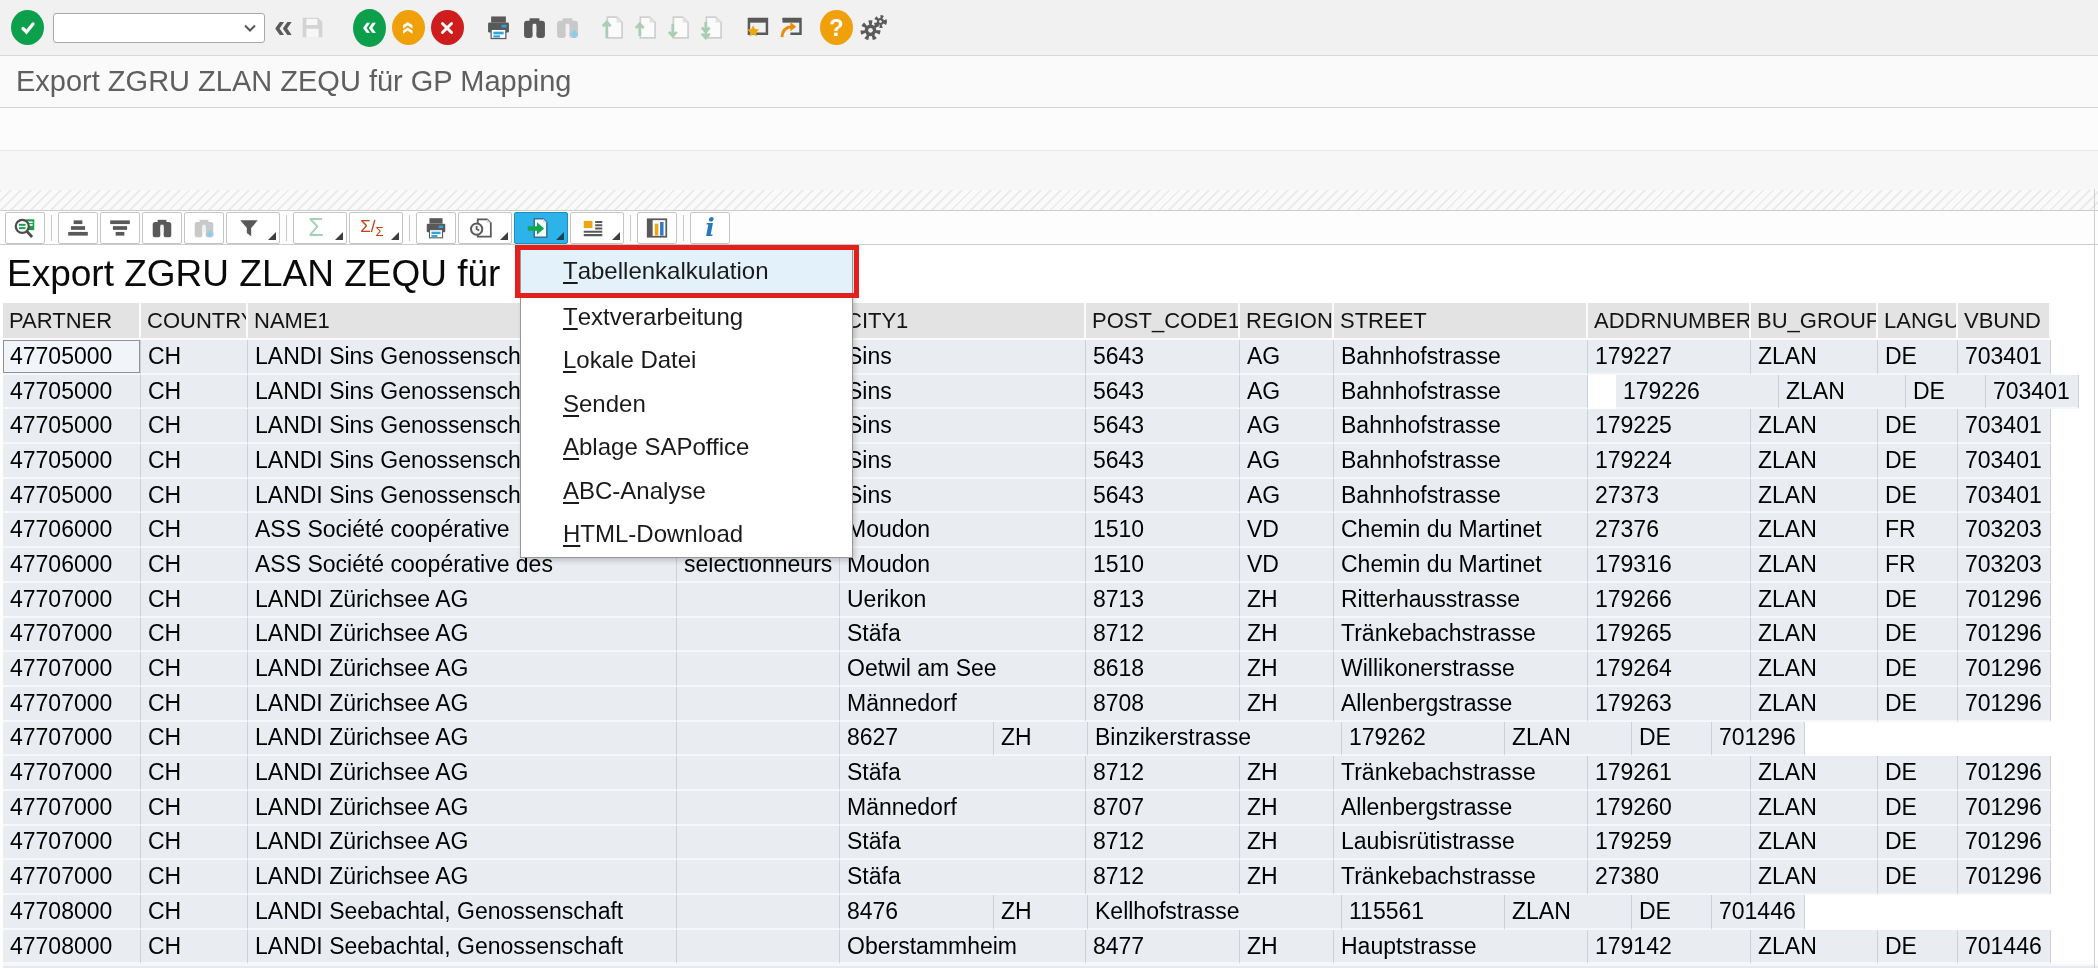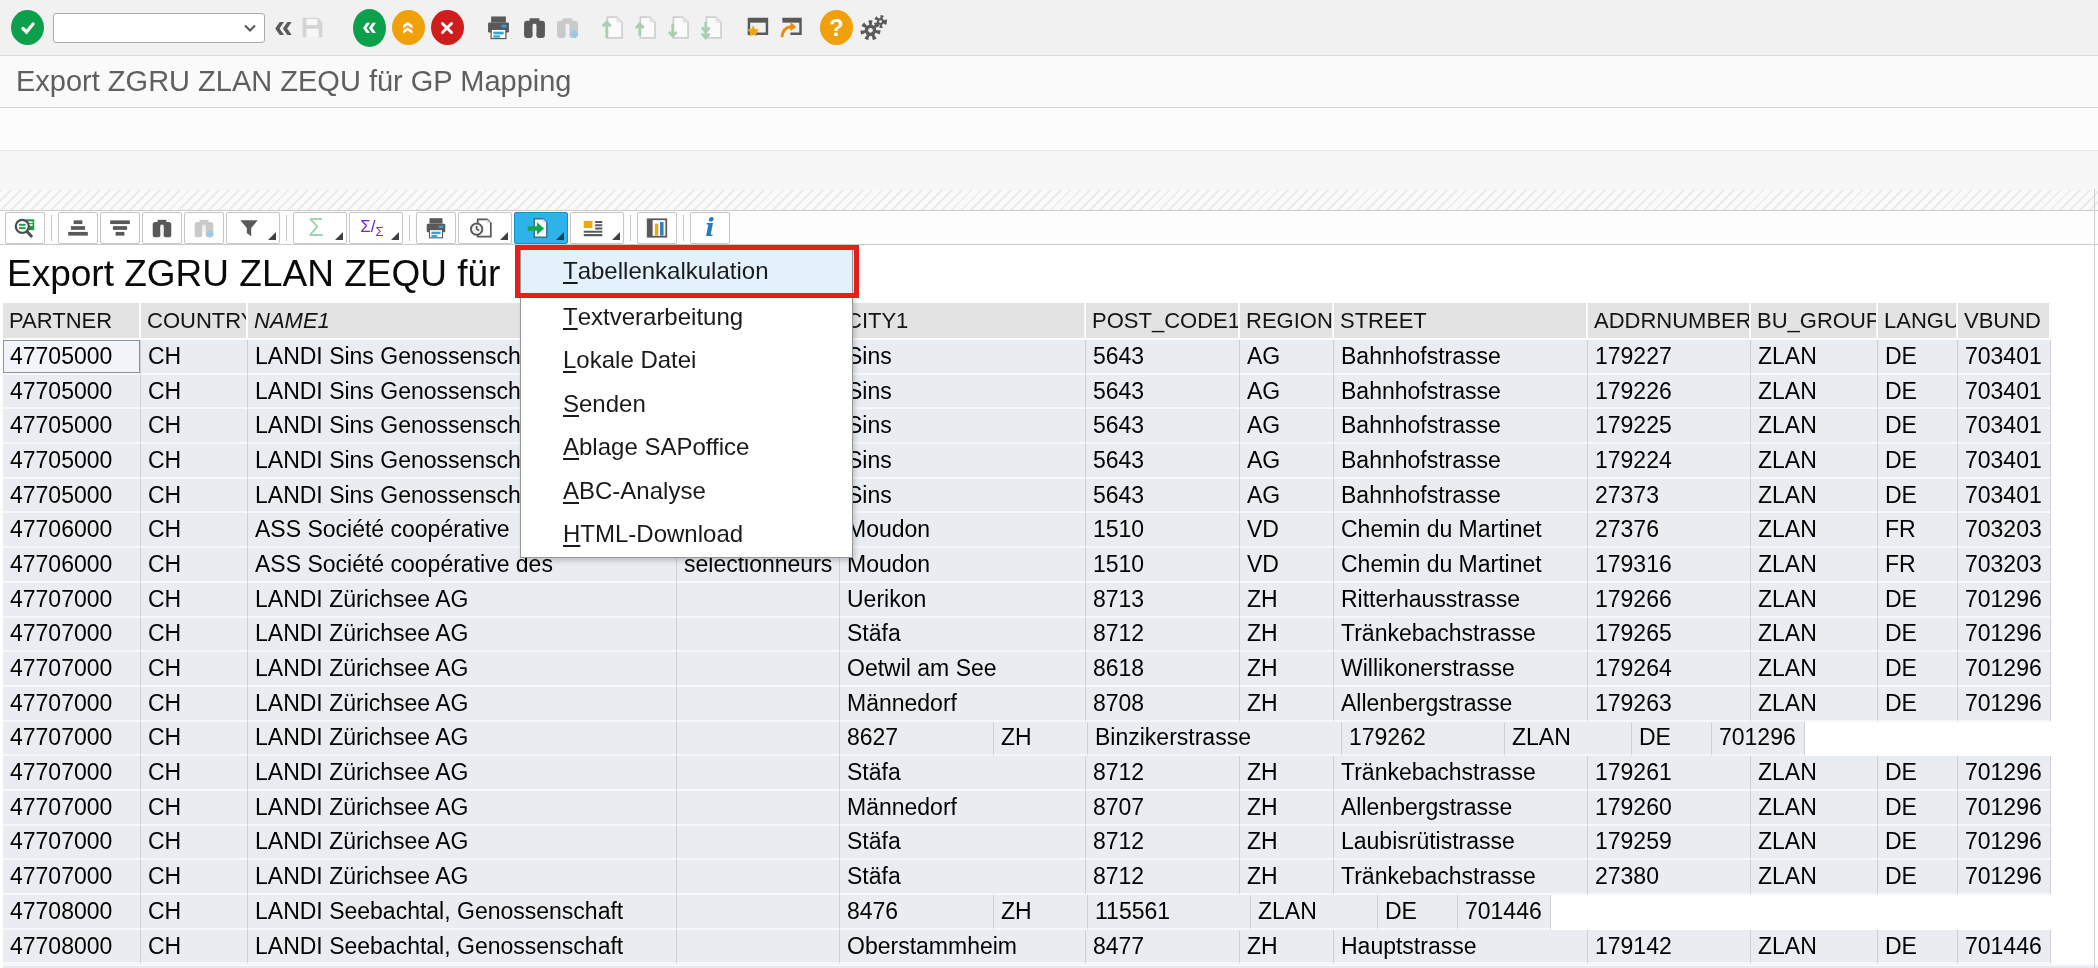--- a/index.html
+++ b/index.html
@@ -40,21 +40,21 @@
   .tbtn{height:32px;width:40px;background:#fff;border:1px solid #c6c6c6;border-radius:2px;
         display:inline-flex;align-items:center;justify-content:center;margin:0 1px;
         position:relative;box-sizing:border-box;}
   .tbtn.menu{width:54px;padding-right:8px;}
   .tbtn.menu::after{content:"";position:absolute;right:3px;bottom:3px;width:0;height:0;
         border-left:8px solid transparent;border-bottom:8px solid #3f3f3f;}
   .tbtn.active{background:#2db3ea;border-color:#1690c2;}
   .tbtn.active::after{border-bottom-color:#16455a;}
   .tsep{width:1px;height:26px;background:#c9c9c9;margin:0 5px;display:inline-block;}
   .sig{font-size:25px;color:#9fd3b4;line-height:1;}
-  .sig2{font-size:17px;color:#6d28d9;line-height:1;}
+  .sig2{font-size:17px;color:#c2410c;line-height:1;}
   .sig2 .sub{font-size:13px;vertical-align:-4px;}
   .info{font-family:"DejaVu Serif",serif;font-style:italic;font-weight:bold;
         font-size:25px;color:#2878be;line-height:1;}
 
   
   .grid-title{height:58px;display:flex;align-items:center;font-size:37px;color:#0a0a0a;
               padding-left:7px;background:#fff;}
 
   
   .table-wrap{margin-left:3px;}
@@ -315,21 +315,21 @@
       <span class="tbtn">
         <span class="info">i</span>
       </span>
     </div>
   <div class="grid-title">Export ZGRU ZLAN ZEQU für</div>
 
   <div class="table-wrap">
     <div class="thead">
         <div class="hcell" style="width: 138px;">PARTNER</div>
         <div class="hcell" style="width: 107px;">COUNTRY</div>
-        <div class="hcell" style="width: 429px; font-style: italic;">NAME1</div>
+        <div class="hcell" style="width: 429px;">NAME1</div>
         <div class="hcell" style="width: 163px;"></div>
         <div class="hcell" style="width: 246px;">CITY1</div>
         <div class="hcell" style="width: 154px;">POST_CODE1</div>
         <div class="hcell" style="width: 94px;">REGION</div>
         <div class="hcell" style="width: 254px;">STREET</div>
         <div class="hcell" style="width: 163px;">ADDRNUMBER</div>
         <div class="hcell" style="width: 127px;">BU_GROUP</div>
         <div class="hcell" style="width: 80px;">LANGU</div>
         <div class="hcell" style="width: 93px;">VBUND</div>
       </div>
@@ -350,21 +350,21 @@
         </div>
         <div class="trow">
           <div class="tcell" style="width: 138px;">47705000</div>
           <div class="tcell" style="width: 107px;">CH</div>
           <div class="tcell" style="width: 429px;">LANDI Sins Genossensch</div>
           <div class="tcell" style="width: 163px;"></div>
           <div class="tcell" style="width: 246px;">Sins</div>
           <div class="tcell" style="width: 154px;">5643</div>
           <div class="tcell" style="width: 94px;">AG</div>
           <div class="tcell" style="width: 254px;">Bahnhofstrasse</div>
-          <div class="tcell" style="width: 163px;">179226</div>
+          <div class="tcell" style="width: 163px; margin-left: 28px;">179226</div>
           <div class="tcell" style="width: 127px;">ZLAN</div>
           <div class="tcell" style="width: 80px;">DE</div>
           <div class="tcell" style="width: 93px;">703401</div>
         </div>
         <div class="trow">
           <div class="tcell" style="width: 138px;">47705000</div>
           <div class="tcell" style="width: 107px;">CH</div>
           <div class="tcell" style="width: 429px;">LANDI Sins Genossensch</div>
           <div class="tcell" style="width: 163px;"></div>
           <div class="tcell" style="width: 246px;">Sins</div>
@@ -557,20 +557,21 @@
           <div class="tcell" style="width: 80px;">DE</div>
           <div class="tcell" style="width: 93px;">701296</div>
         </div>
         <div class="trow">
           <div class="tcell" style="width: 138px;">47708000</div>
           <div class="tcell" style="width: 107px;">CH</div>
           <div class="tcell" style="width: 429px;">LANDI Seebachtal, Genossenschaft</div>
           <div class="tcell" style="width: 163px;"></div>
           <div class="tcell" style="width: 154px;">8476</div>
           <div class="tcell" style="width: 94px;">ZH</div>
+          <div class="tcell" style="width: 254px;">Kellhofstrasse</div>
           <div class="tcell" style="width: 163px;">115561</div>
           <div class="tcell" style="width: 127px;">ZLAN</div>
           <div class="tcell" style="width: 80px;">DE</div>
           <div class="tcell" style="width: 93px;">701446</div>
         </div>
         <div class="trow">
           <div class="tcell" style="width: 138px;">47708000</div>
           <div class="tcell" style="width: 107px;">CH</div>
           <div class="tcell" style="width: 429px;">LANDI Seebachtal, Genossenschaft</div>
           <div class="tcell" style="width: 163px;"></div>

